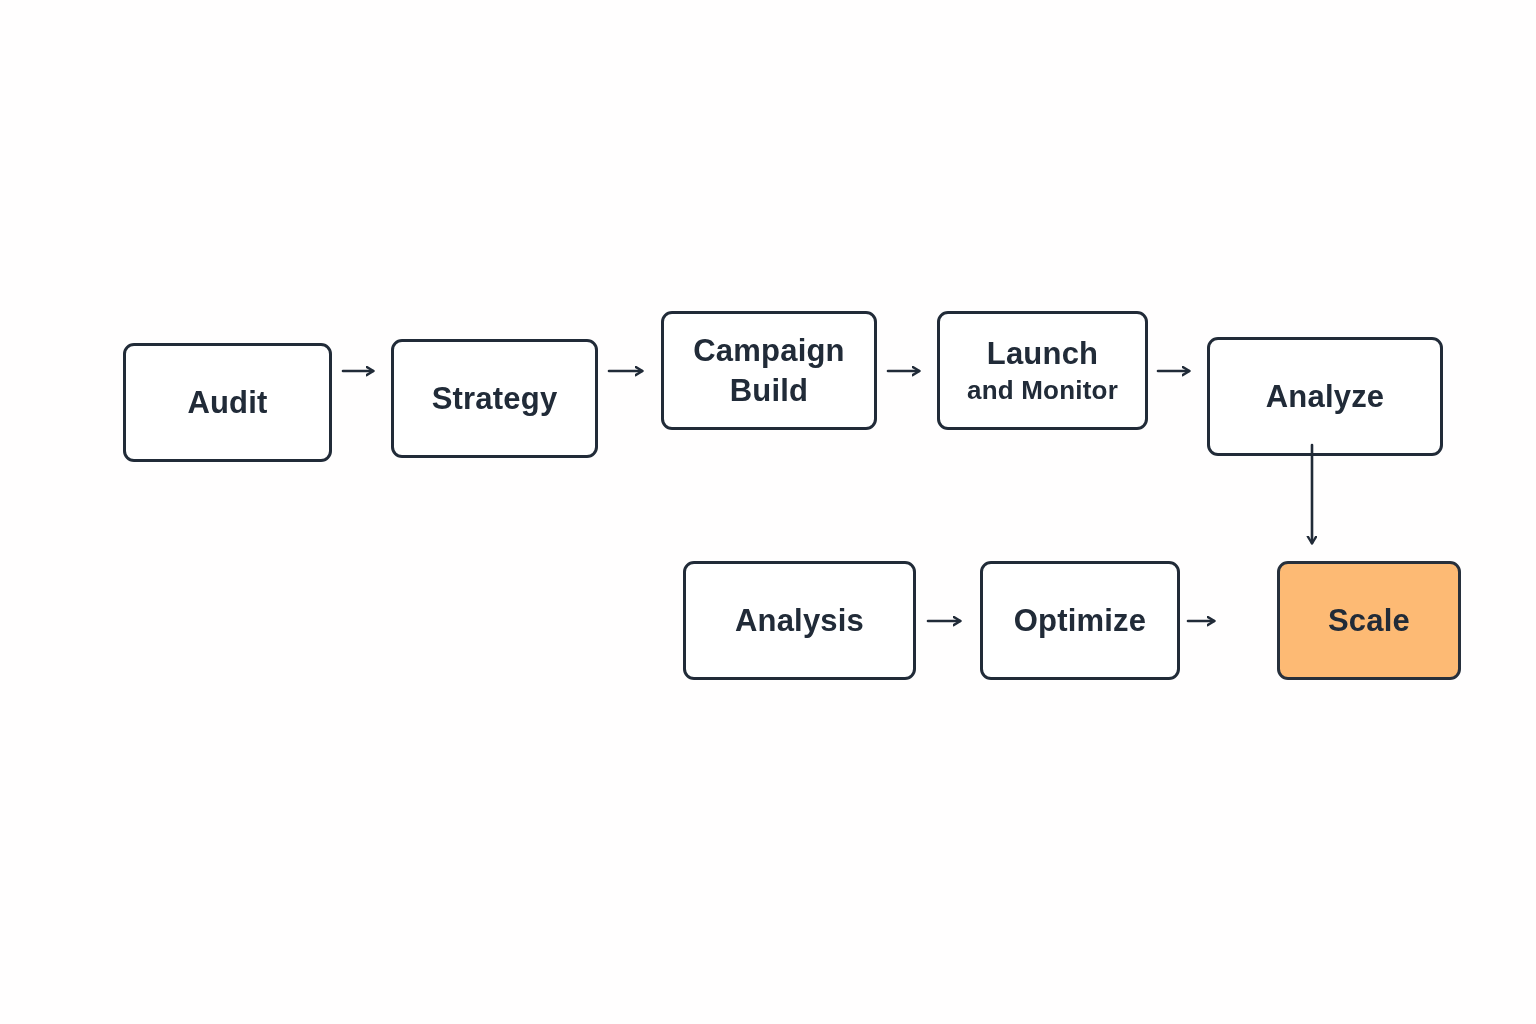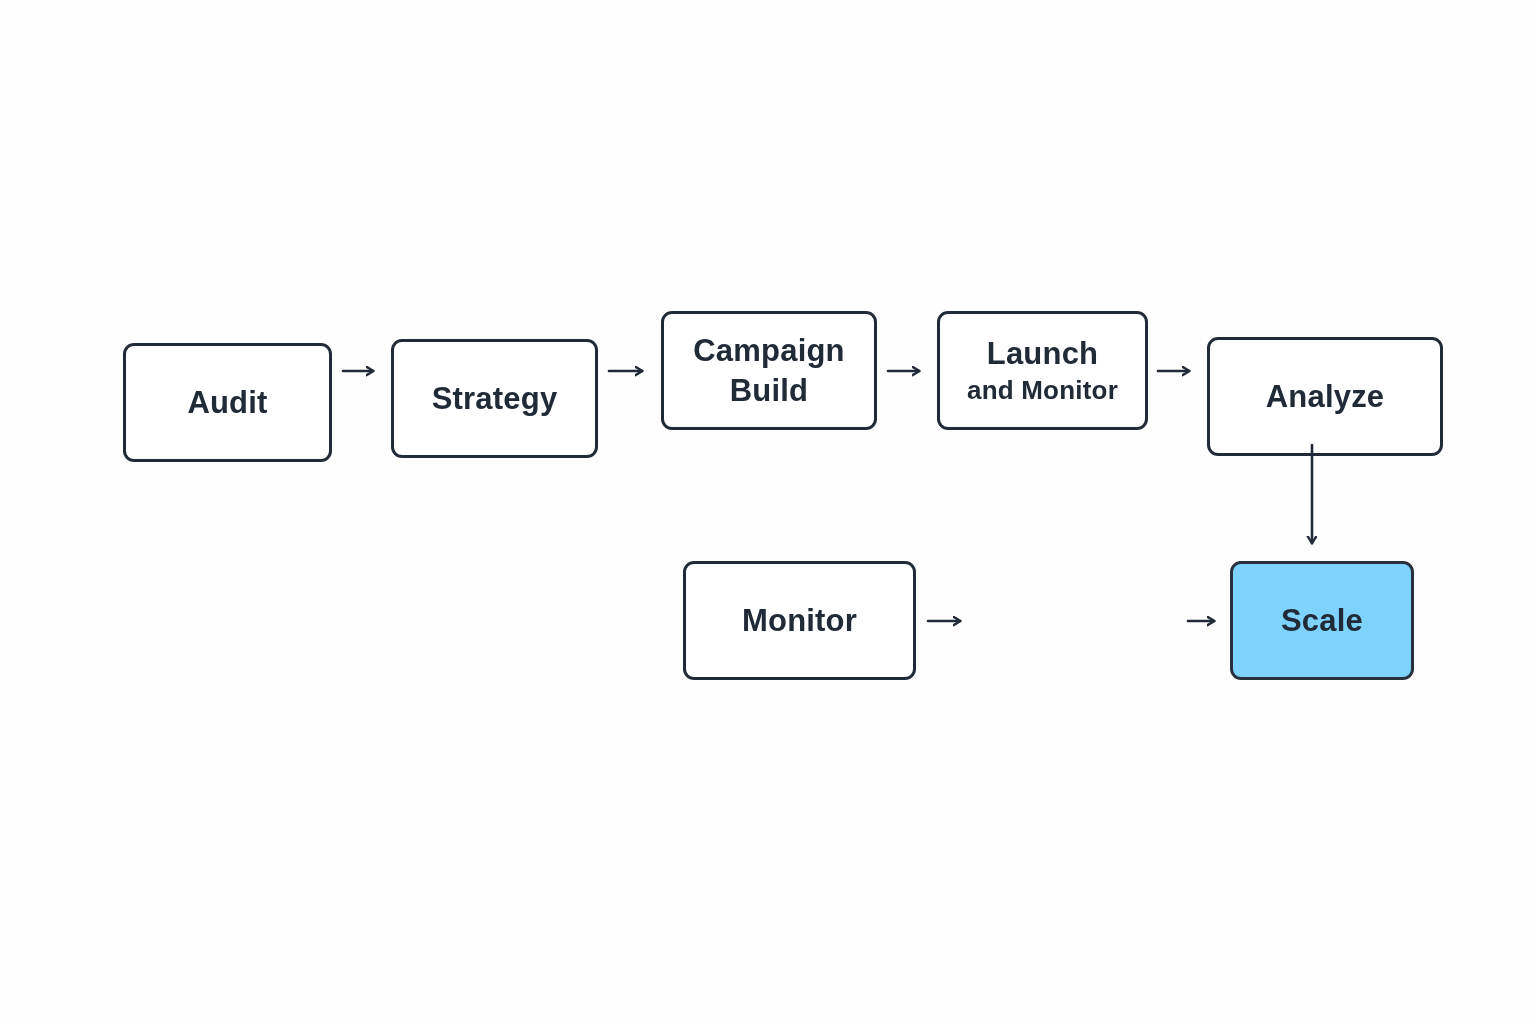--- a/index.html
+++ b/index.html
@@ -26,22 +26,23 @@
     align-items: center;
     justify-content: center;
     text-align: center;
     color: #212b38;
     font-weight: 700;
     font-size: 31px;
     line-height: 40px;
     letter-spacing: 0.2px;
   }
   .node.highlight {
-    background: #7dd3fc;
+    background: #fdba74;
     border-color: #27303c;
+    margin-left: 47px;
   }
   .node .sub {
     font-size: 26px;
     line-height: 33px;
   }
   
   #node-audit        { left: 123px;  top: 311px; width: 209px; height: 119px; margin-top: 32px; }
   #node-strategy     { left: 391px;  top: 311px; width: 207px; height: 119px; margin-top: 28px; }
   #node-campaign     { left: 661px;  top: 311px; width: 216px; height: 119px; }
   #node-launch       { left: 937px;  top: 311px; width: 211px; height: 119px; }
@@ -80,23 +81,26 @@
   <div class="node" id="node-launch">
     <span>Launch</span>
     <span class="sub">and Monitor</span>
   </div>
 
   <div class="node" id="node-analyze">
     <span>Analyze</span>
   </div>
 
   <div class="node" id="node-analysis">
-    <span>Monitor</span>
+    <span>Analysis</span>
   </div>
 
+  <div class="node" id="node-optimize">
+    <span>Optimize</span>
+  </div>
 
   <div class="node highlight" id="node-scale">
     <span>Scale</span>
   </div>
 
   <svg class="edges-layer" viewBox="0 0 1536 1024" xmlns="http://www.w3.org/2000/svg">
     <defs>
       <marker id="arrowhead" markerWidth="12" markerHeight="12" refX="7.5" refY="5" orient="auto" markerUnits="userSpaceOnUse">
         <path d="M1,0.8 L8,5 L1,9.2" fill="none" stroke="#212b38" stroke-width="2.4" stroke-linecap="round" stroke-linejoin="round"></path>
       </marker>

